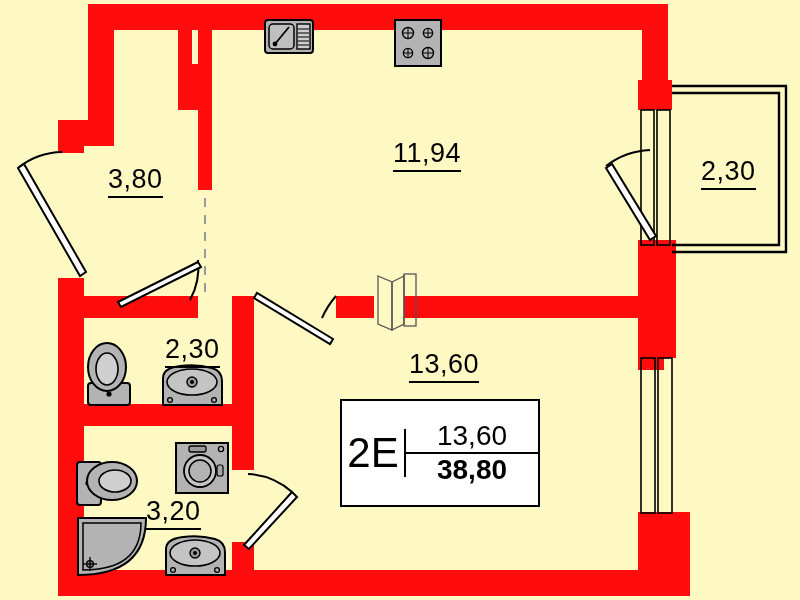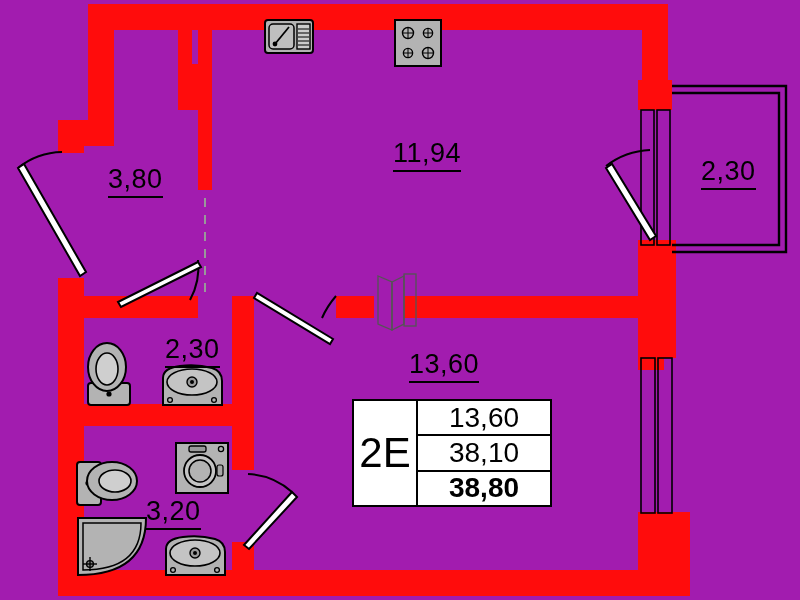--- a/index.html
+++ b/index.html
@@ -1,17 +1,17 @@
 <!DOCTYPE html>
 <html><head>
 <meta charset="utf-8">
 <style>
   html,body{margin:0;padding:0;background:#ffffff;}
   body{font-family:"Liberation Sans", sans-serif;}
-  #plan{position:relative;width:800px;height:600px;background:#a21caf;overflow:hidden;}
+  #plan{position:relative;width:800px;height:600px;background:#fef9c3;overflow:hidden;}
   #plan svg{position:absolute;left:0;top:0;}
   .lbl{position:absolute;font-family:"Liberation Sans", sans-serif;color:#000;
        white-space:nowrap;line-height:1;}
   .area-lbl{font-size:27px;letter-spacing:0.5px;border-bottom:2.5px solid #000;padding-bottom:3px;}
   .tbl{position:absolute;border:2.5px solid #000;background:#fff;display:flex;}
   .tbl-left{display:flex;align-items:center;justify-content:center;
             border-right:2.5px solid #000;width:62px;font-size:42px;font-weight:400;}
   .tbl-right{display:flex;flex-direction:column;flex:1;}
   .tbl-right div{flex:1;display:flex;align-items:center;justify-content:center;
                  font-size:28px;border-bottom:2.5px solid #000;padding:0 6px;}
@@ -217,22 +217,21 @@
   <div class="lbl area-lbl" style="left:393px; top:140px;">11,94</div>
 
   <div class="lbl area-lbl" style="left:701px; top:158px;">2,30</div>
 
   <div class="lbl area-lbl" style="left:165px; top:336px;">2,30</div>
 
   <div class="lbl area-lbl" style="left:146px; top:498px;">3,20</div>
 
   <div class="lbl area-lbl" style="left:409px; top:351px;">13,60</div>
 
-  <div class="tbl" style="left:352px; top:399px; width:196px; height:104px;">
+  <div class="tbl" style="left:340px; top:399px; width:196px; height:104px;align-items:center;">
     <div class="tbl-left">2E</div>
     <div class="tbl-right">
       <div>13,60</div>
-      <div>38,10</div>
       <div>38,80</div>
     </div>
   </div>
 
 </div>
 
 </body></html>

